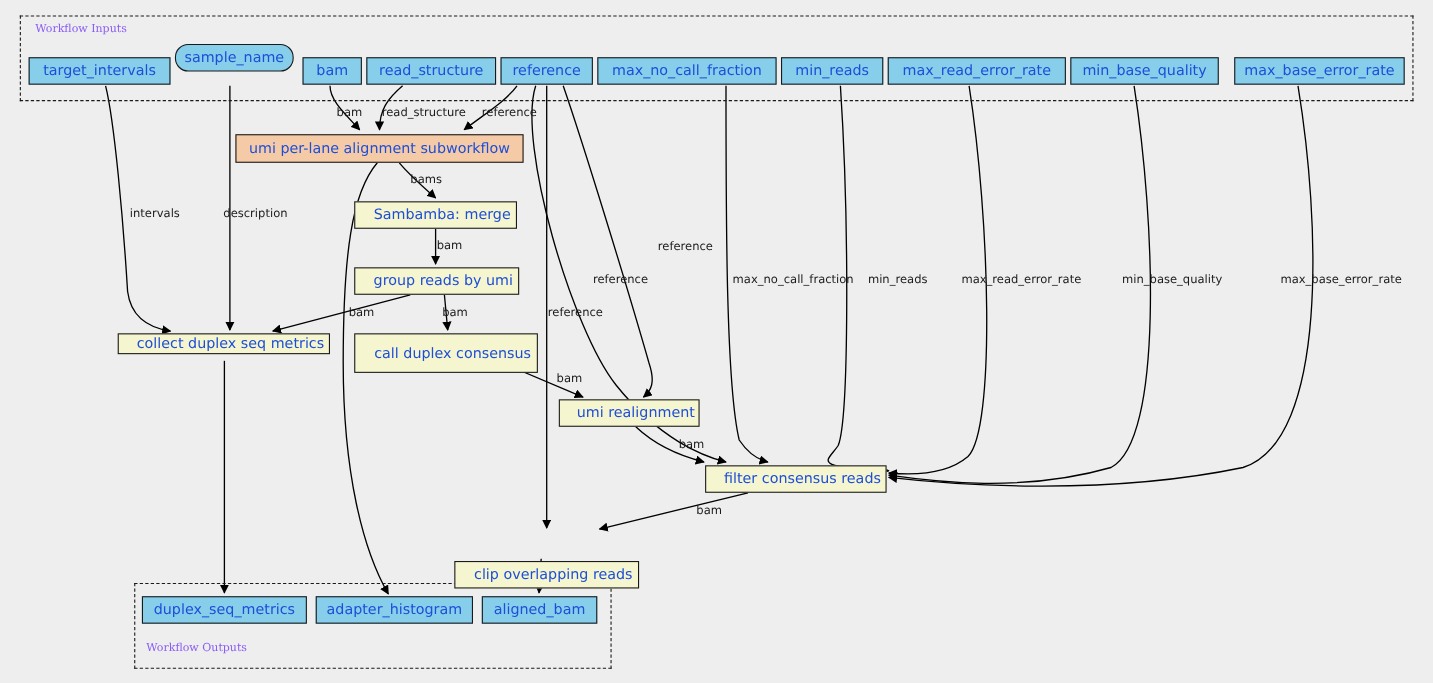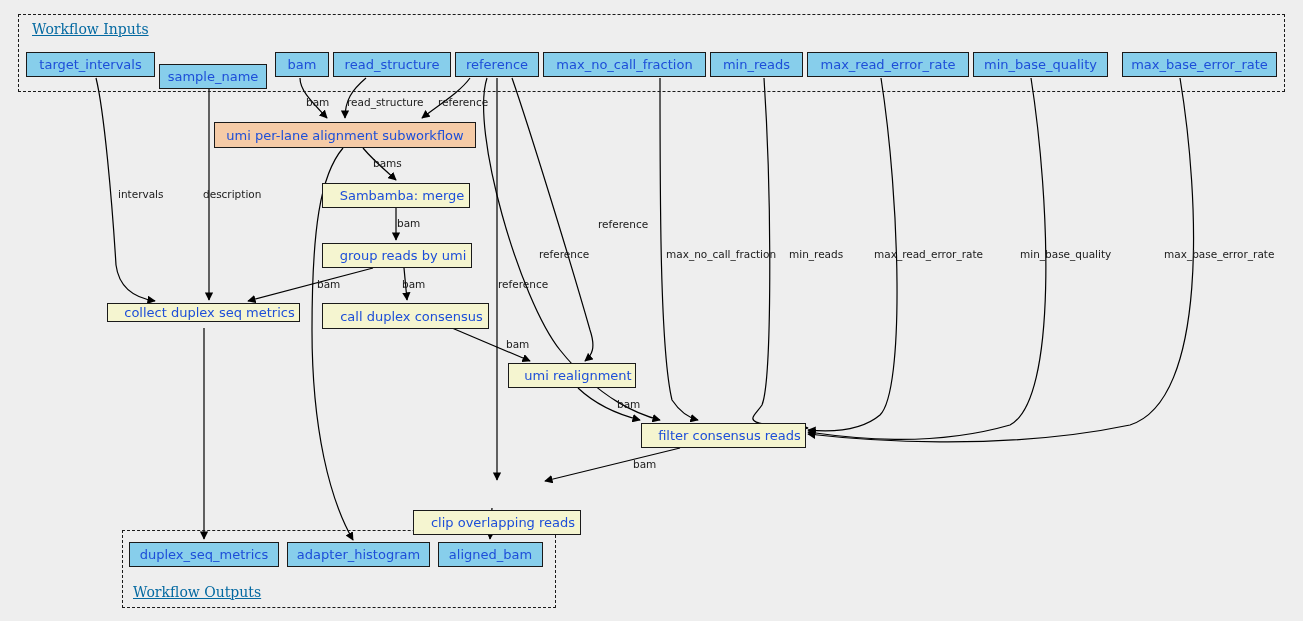--- a/index.html
+++ b/index.html
@@ -55,24 +55,23 @@
   }
   .cluster {
     position: absolute;
     box-sizing: border-box;
     border: 1.4px dashed #1a1a1a;
     background: transparent;
   }
   .cluster-label {
     position: absolute;
     font-family: "DejaVu Serif", serif;
-    font-size: 14px;
-    color: #0369a1;
+    font-size: 10px;
+    color: #8b5cf6;
     white-space: nowrap;
-    text-decoration: underline;
   }
   .edge-label {
     position: absolute;
     font-family: "DejaVu Sans", sans-serif;
     font-size: 10.5px;
     color: #1a1a1a;
     white-space: nowrap;
     line-height: 1;
   }
 </style>
@@ -117,21 +116,21 @@
   <div id="clusters-layer">
       <div class="cluster" style="left: 18px; top: 14px; width: 1267px; height: 78px;"></div>
       <div class="cluster-label" style="left: 32px; top: 21px;">Workflow Inputs</div>
       <div class="cluster" style="left: 122px; top: 530px; width: 434px; height: 78px;"></div>
       <div class="cluster-label" style="left: 133px; top: 584px;">Workflow Outputs</div>
     </div>
   <div id="nodes-layer">
       <div class="node-box node-input" style="left: 26px; top: 52px; width: 129px; height: 25px;">
         <span>target_intervals</span>
       </div>
-      <div class="node-box node-input" style="left: 159px; top: 64px; width: 108px; height: 25px;">
+      <div class="node-box node-input" style="left: 159px; top: 40px; width: 108px; height: 25px; border-radius: 12px;">
         <span>sample_name</span>
       </div>
       <div class="node-box node-input" style="left: 275px; top: 52px; width: 54px; height: 25px;">
         <span>bam</span>
       </div>
       <div class="node-box node-input" style="left: 333px; top: 52px; width: 118px; height: 25px;">
         <span>read_structure</span>
       </div>
       <div class="node-box node-input" style="left: 455px; top: 52px; width: 84px; height: 25px;">
         <span>reference</span>
@@ -165,21 +164,21 @@
       </div>
       <div class="node-box node-process" style="left: 322px; top: 183px; width: 148px; height: 25px;">
         <span>Sambamba: merge</span>
       </div>
       <div class="node-box node-process" style="left: 322px; top: 243px; width: 150px; height: 25px;">
         <span>group reads by umi</span>
       </div>
       <div class="node-box node-process" style="left: 107px; top: 303px; width: 193px; height: 19px;">
         <span>collect duplex seq metrics</span>
       </div>
-      <div class="node-box node-process" style="left: 322px; top: 303px; width: 167px; height: 26px;">
+      <div class="node-box node-process" style="left: 322px; top: 303px; width: 167px; height: 36px;">
         <span>call duplex consensus</span>
       </div>
       <div class="node-box node-process" style="left: 508px; top: 363px; width: 128px; height: 25px;">
         <span>umi realignment</span>
       </div>
       <div class="node-box node-process" style="left: 641px; top: 423px; width: 165px; height: 25px;">
         <span>filter consensus reads</span>
       </div>
       <div class="node-box node-process" style="left: 413px; top: 510px; width: 168px; height: 25px;">
         <span>clip overlapping reads</span>

